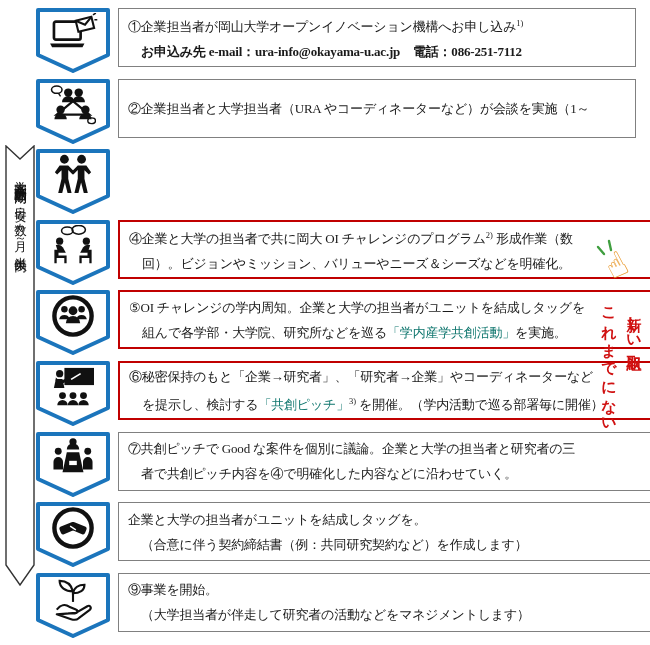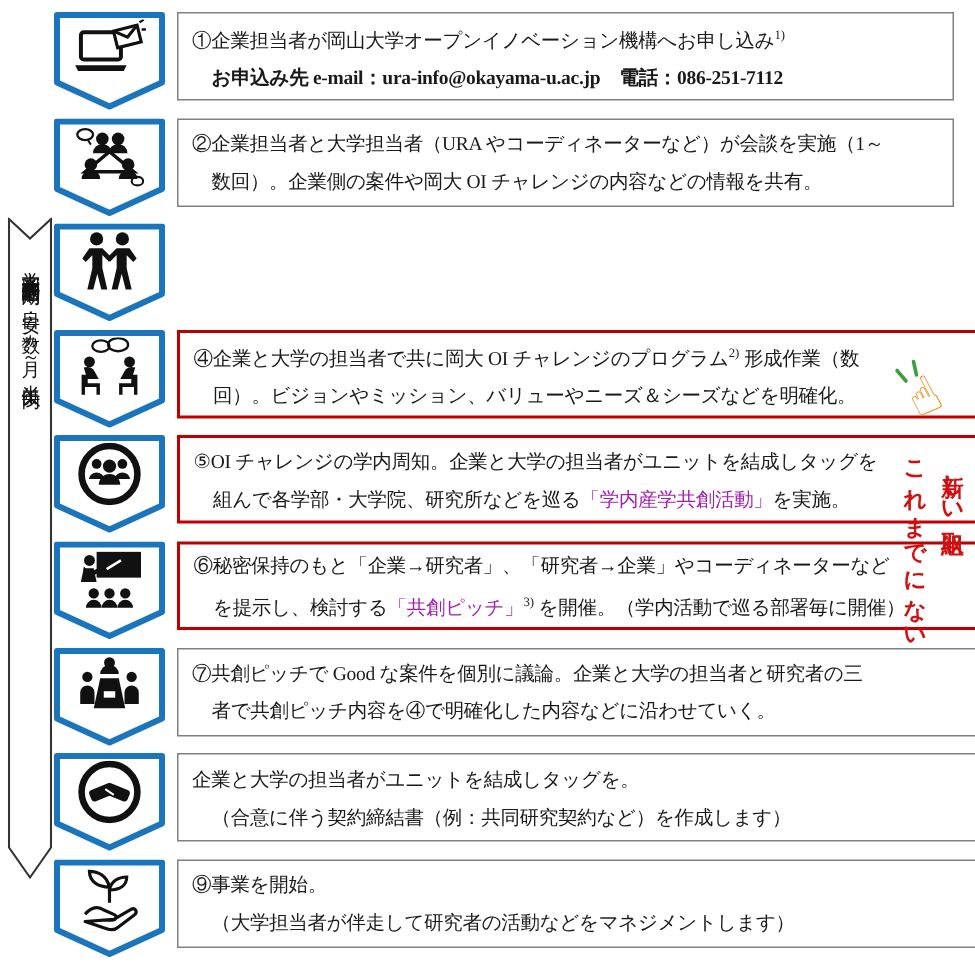--- a/index.html
+++ b/index.html
@@ -14,21 +14,21 @@
 
   .textbox{margin-left:8px;height:59px;border:1.2px solid #808080;box-sizing:border-box;
            display:flex;flex-direction:column;justify-content:center;
            padding:1px 5px 1px 9px;background:#fff;}
   .textbox.wide{width:518px;}
   .textbox.narrow{width:580px;}
   .textbox.redbox{border:2.6px solid #C00000;}
   p.l1,p.l2{margin:0;font-size:13px;line-height:25px;color:#1a1a1a;white-space:nowrap;letter-spacing:-0.2px;}
   p.l2{padding-left:13px;}
   .sup{font-size:8.5px;vertical-align:super;letter-spacing:0;}
-  .red-text{color:#a21caf;}
+  .red-text{color:#0f766e;}
   .bold{font-weight:bold;}
 
   .ribbon{position:absolute;left:5px;top:145px;width:30px;height:442px;}
   .ribbon svg{position:absolute;left:0;top:0;}
   .ribbon .vtext{position:absolute;left:50%;top:26px;transform:translateX(-50%);
       writing-mode:vertical-rl;text-orientation:upright;font-size:12.5px;
       letter-spacing:1.2px;color:#111;}
 
   .callout{position:absolute;left:596px;top:238px;width:54px;height:235px;}
   .hand{position:absolute;left:10px;top:10px;font-size:34px;line-height:34px;color:#E8992C;
@@ -93,21 +93,20 @@
             <circle cx="11" cy="27" r="4.4" fill="#111"></circle>
               <path d="M4.5 37 a6.5 6.5 0 0 1 13 0 z" fill="#111"></path>
             <circle cx="37" cy="27" r="4.4" fill="#111"></circle>
               <path d="M30.5 37 a6.5 6.5 0 0 1 13 0 z" fill="#111"></path>
             <ellipse cx="43.5" cy="38.5" rx="4" ry="3" fill="none" stroke="#111" stroke-width="1.5"></ellipse>
           </svg>
         </span>
       </div>
       <div class="textbox wide">
         <p class="l1"><span>②企業担当者と大学担当者（URA やコーディネーターなど）が会談を実施（1～</span></p>
-        <p class="l2"><span>数回）。企業側の案件や岡大 OI チャレンジの内容などの情報を共有。</span></p>
       </div>
     </div>
 
     <div class="step-row">
       <div class="banner">
         <svg class="chev" width="74" height="66" viewBox="0 0 74 66">
             <polygon points="2,2 72,2 72,47 37,63 2,47" fill="#fff" stroke="#1B75BC" stroke-width="4" stroke-linejoin="round"></polygon>
           </svg>
         <span class="icon">
           <svg width="44" height="42" viewBox="0 0 46 44">

